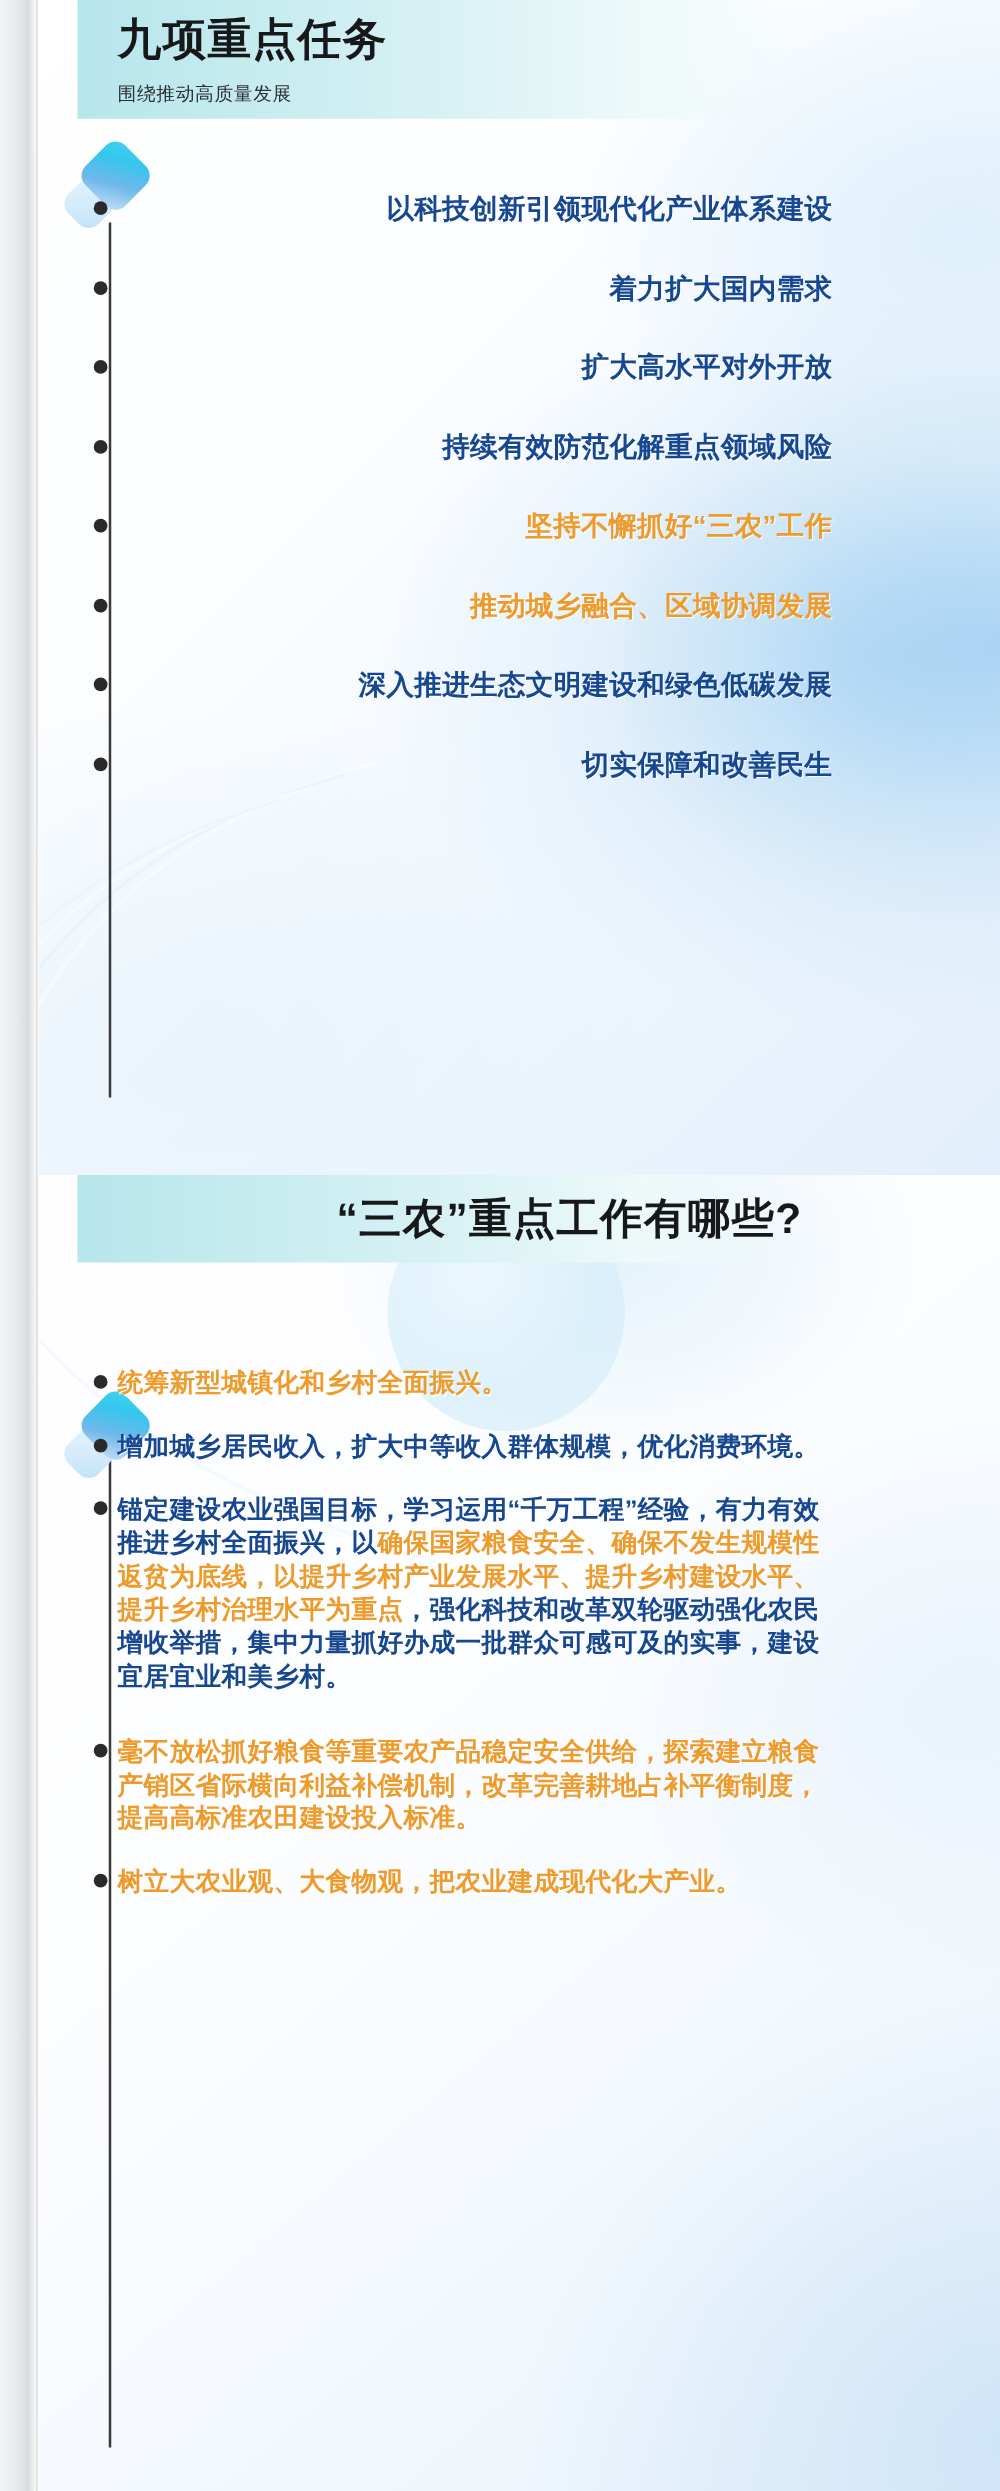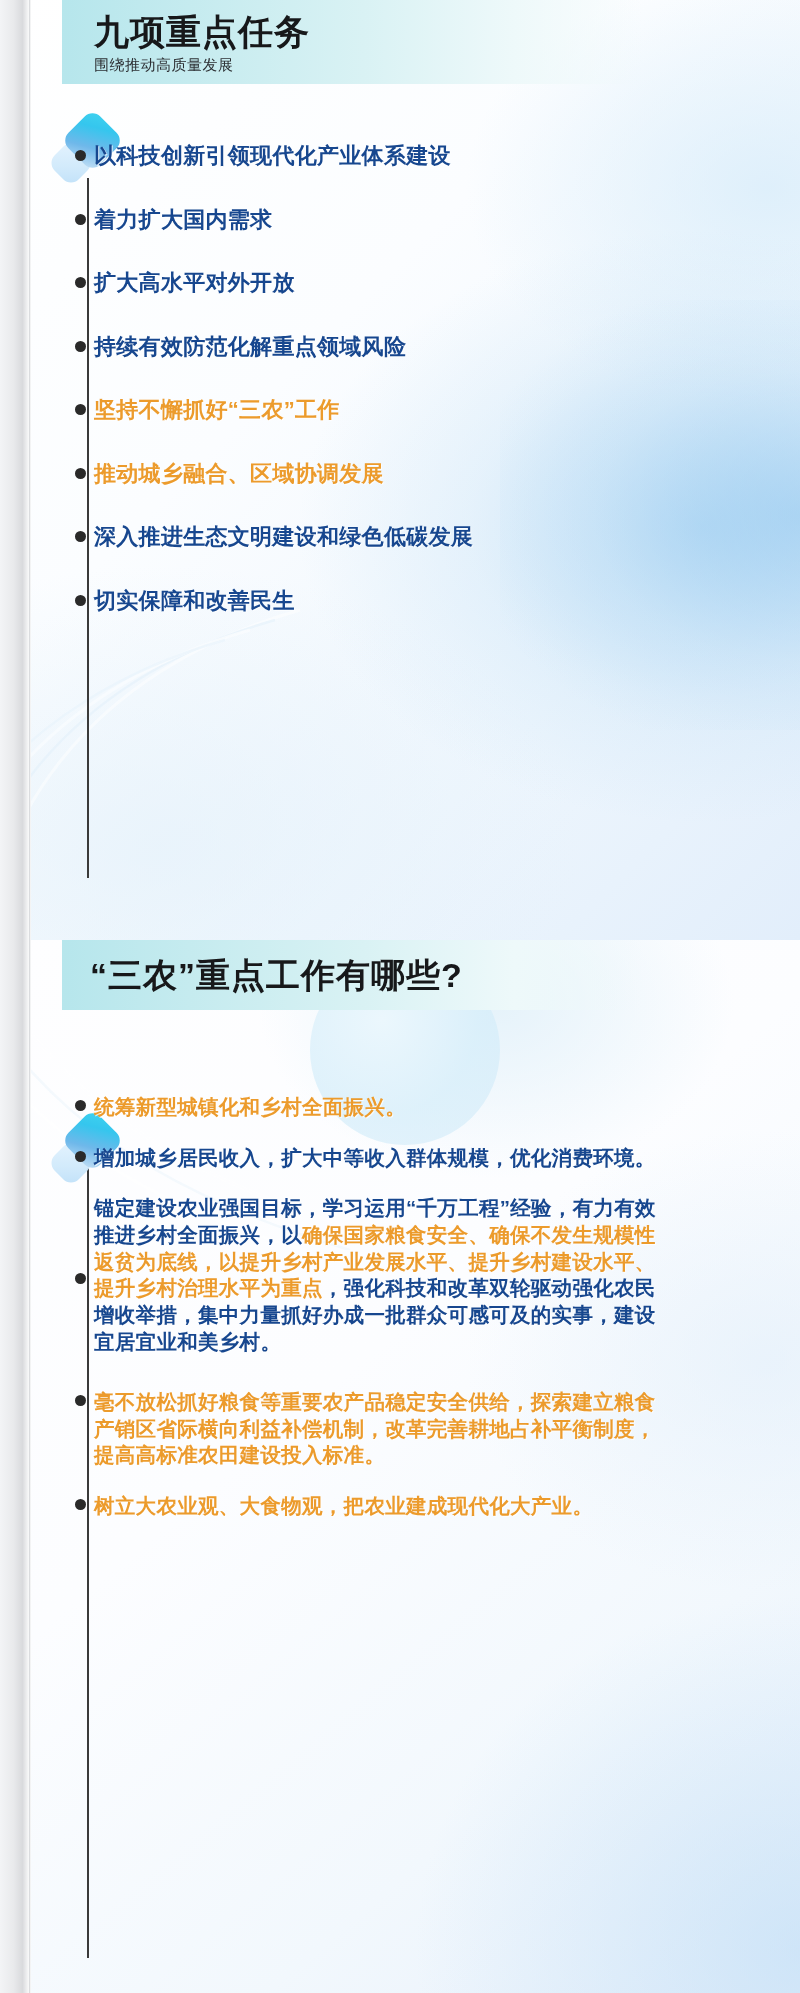--- a/index.html
+++ b/index.html
@@ -105,27 +105,27 @@
   }
   .head-title {
     font-size: 35px;
     font-weight: bold;
     color: #17181a;
     letter-spacing: 1px;
     line-height: 1.12;
     white-space: nowrap;
   }
   .head-sub {
-    margin-top: 5px;
+    margin-top: 16px;
     font-size: 15px;
     color: #2c2f33;
     letter-spacing: 0.5px;
     line-height: 1.2;
   }
-  .head-band.tall { padding: 16px 0 16px 28px; }
+  .head-band.tall { padding: 16px 0 16px 28px; text-align: right; }
   .head-band.tall .head-title { font-size: 34px; }
 
   
   .diamond-wrap {
     position: absolute;
     width: 70px; height: 74px;
     z-index: 7;
   }
   .dia {
     position: absolute;
@@ -174,29 +174,29 @@
   .item-text {
     flex: 1 1 auto;
     font-weight: bold;
     letter-spacing: 0.3px;
     text-shadow: 1px 1px 0 rgba(255,255,255,0.75);
   }
   .navy { color: #17478f; }
   .orange { color: #ec9b2c; }
 
   
-  #section-one .item-text { font-size: 22px; line-height: 1.25; }
+  #section-one .item-text { font-size: 22px; line-height: 1.25; text-align: right; }
   #section-one .item { margin-bottom: 36px; }
   #section-one .bullet-cell { padding-top: 8px; }
 
   
   #section-two .item-text { font-size: 20.5px; line-height: 1.30; }
   #section-two .item { margin-bottom: 24px; }
   #section-two .bullet-cell { padding-top: 6px; }
-  #section-two .item.big { margin-bottom: 34px; align-items: center; }
+  #section-two .item.big { margin-bottom: 34px; }
 
   .list-wrap-1 { position: relative; margin-left: 66px; margin-top: 58px; width: 600px; }
   .list-wrap-2 { position: relative; margin-left: 66px; margin-top: 52px; width: 600px; }
 </style>
 </head>
 <body>
 
 <div class="page">
 
   <div class="sec1-bg"></div>

